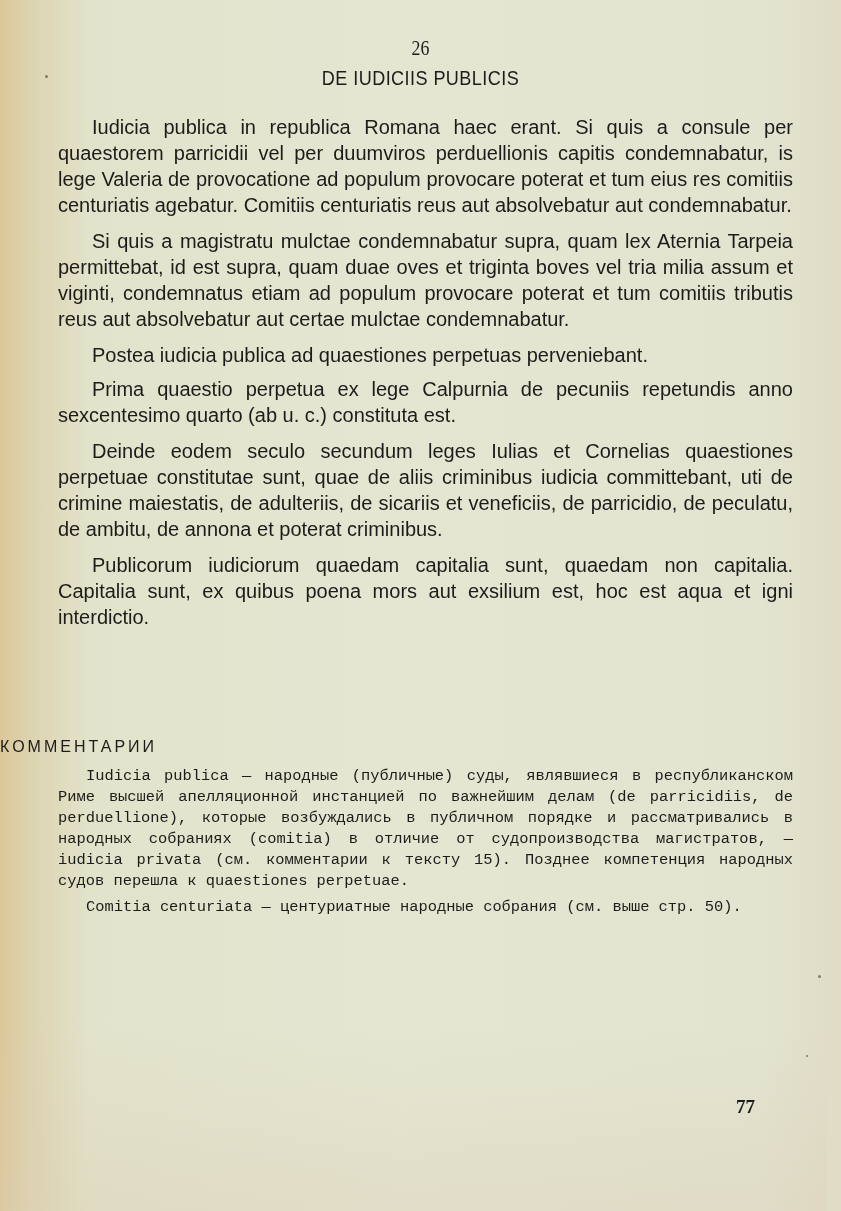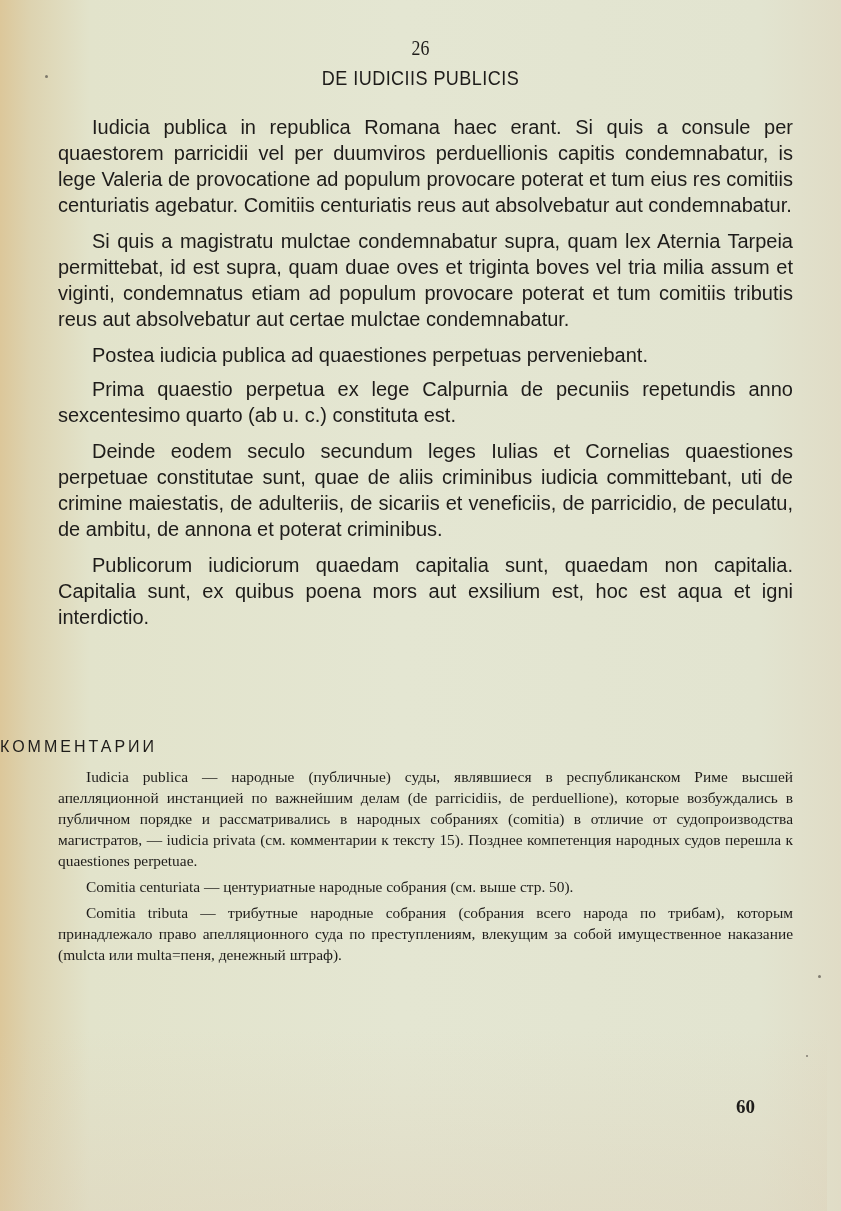--- a/index.html
+++ b/index.html
@@ -31,21 +31,21 @@
       text-align: justify;
     }
     .latin-text p { margin: 0 0 10px 0; text-indent: 34px; }
     .latin-text p.tight { margin-bottom: 8px; }
     .comm-heading {
       position: absolute; top: 738px; left: 0; width: 841px; 
       font-size: 16px; letter-spacing: 3px; margin: 0; font-weight: normal;
     }
     .comm-text {
       position: absolute; left: 58px; top: 766px; width: 735px;
-      font-family: Liberation Serif, serif;
+      font-family: Liberation Mono, monospace;
       font-size: 15.4px; line-height: 21px; text-align: justify;
     }
     .comm-text p { margin: 0 0 5px 0; text-indent: 28px; }
     .page-number-bottom {
       position: absolute; top: 1096px; left: 736px;
       font-family: "Liberation Serif", serif; font-size: 19px; font-weight: bold;
     }
     .speck { position: absolute; width: 3px; height: 3px; border-radius: 50%; background: #55514a; opacity: 0.7; }
   </style>
 </head>
@@ -64,21 +64,20 @@
     <p>Prima quaestio perpetua ex lege Calpurnia de pecuniis repetundis anno sexcentesimo quarto (ab u. c.) constituta est.</p>
     <p>Deinde eodem seculo secundum leges Iulias et Cornelias quaestiones perpetuae constitutae sunt, quae de aliis criminibus iudicia committebant, uti de crimine maiestatis, de adulteriis, de sicariis et veneficiis, de parricidio, de peculatu, de ambitu, de annona et poterat criminibus.</p>
     <p>Publicorum iudiciorum quaedam capitalia sunt, quaedam non capitalia. Capitalia sunt, ex quibus poena mors aut exsilium est, hoc est aqua et igni interdictio.</p>
   </div>
 
   <h2 class="comm-heading">КОММЕНТАРИИ</h2>
 
   <div class="comm-text">
     <p>Iudicia publica — народные (публичные) суды, являвшиеся в республиканском Риме высшей апелляционной инстанцией по важнейшим делам (de parricidiis, de perduellione), которые возбуждались в публичном порядке и рассматривались в народных собраниях (comitia) в отличие от судопроизводства магистратов, — iudicia privata (см. комментарии к тексту 15). Позднее компетенция народных судов перешла к quaestiones perpetuae.</p>
     <p>Comitia centuriata — центуриатные народные собрания (см. выше стр. 50).</p>
-    <p>Comitia tributa — трибутные народные собрания (собрания всего народа по трибам), которым принадлежало право апелляционного суда по преступлениям, влекущим за собой имущественное наказание (mulcta или multa=пеня, денежный штраф).</p>
   </div>
 
-  <div class="page-number-bottom">60</div>
+  <div class="page-number-bottom">77</div>
 
   <span class="speck" style="left:45px;top:75px;"></span>
   <span class="speck" style="left:818px;top:975px;"></span>
   <span class="speck" style="left:806px;top:1055px;width:2px;height:2px;"></span>
 </div>
 
 </body></html>

